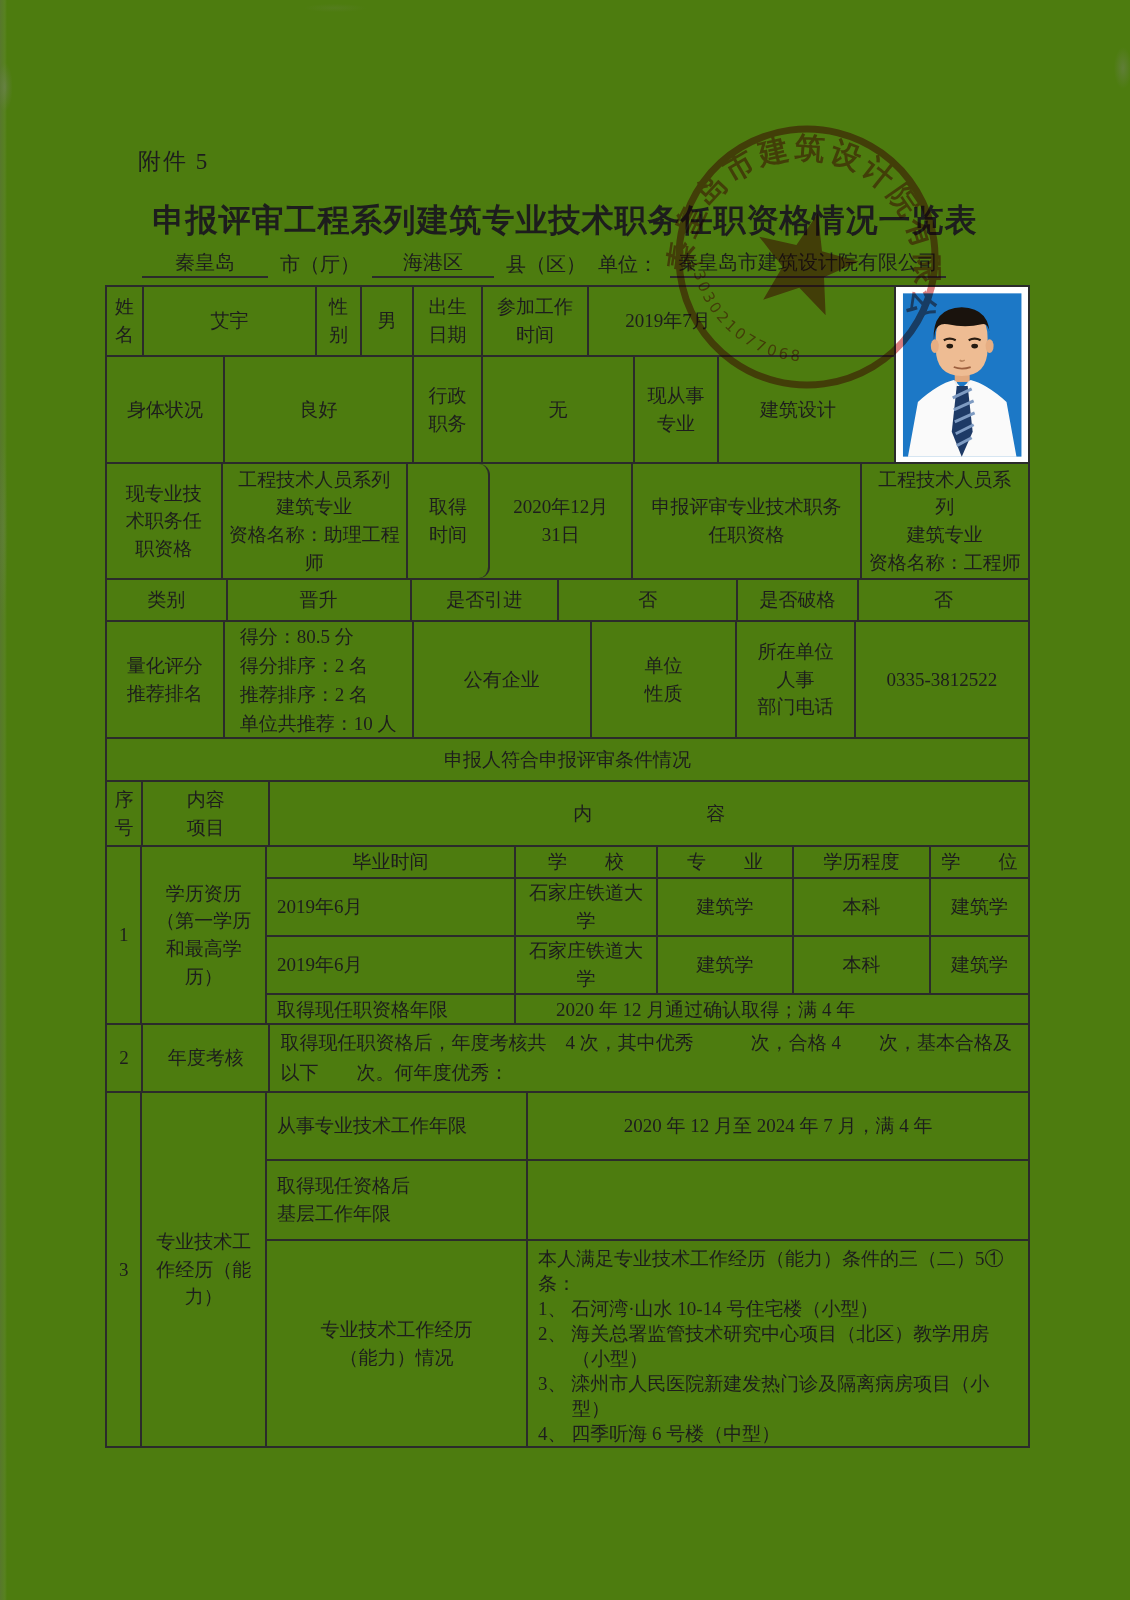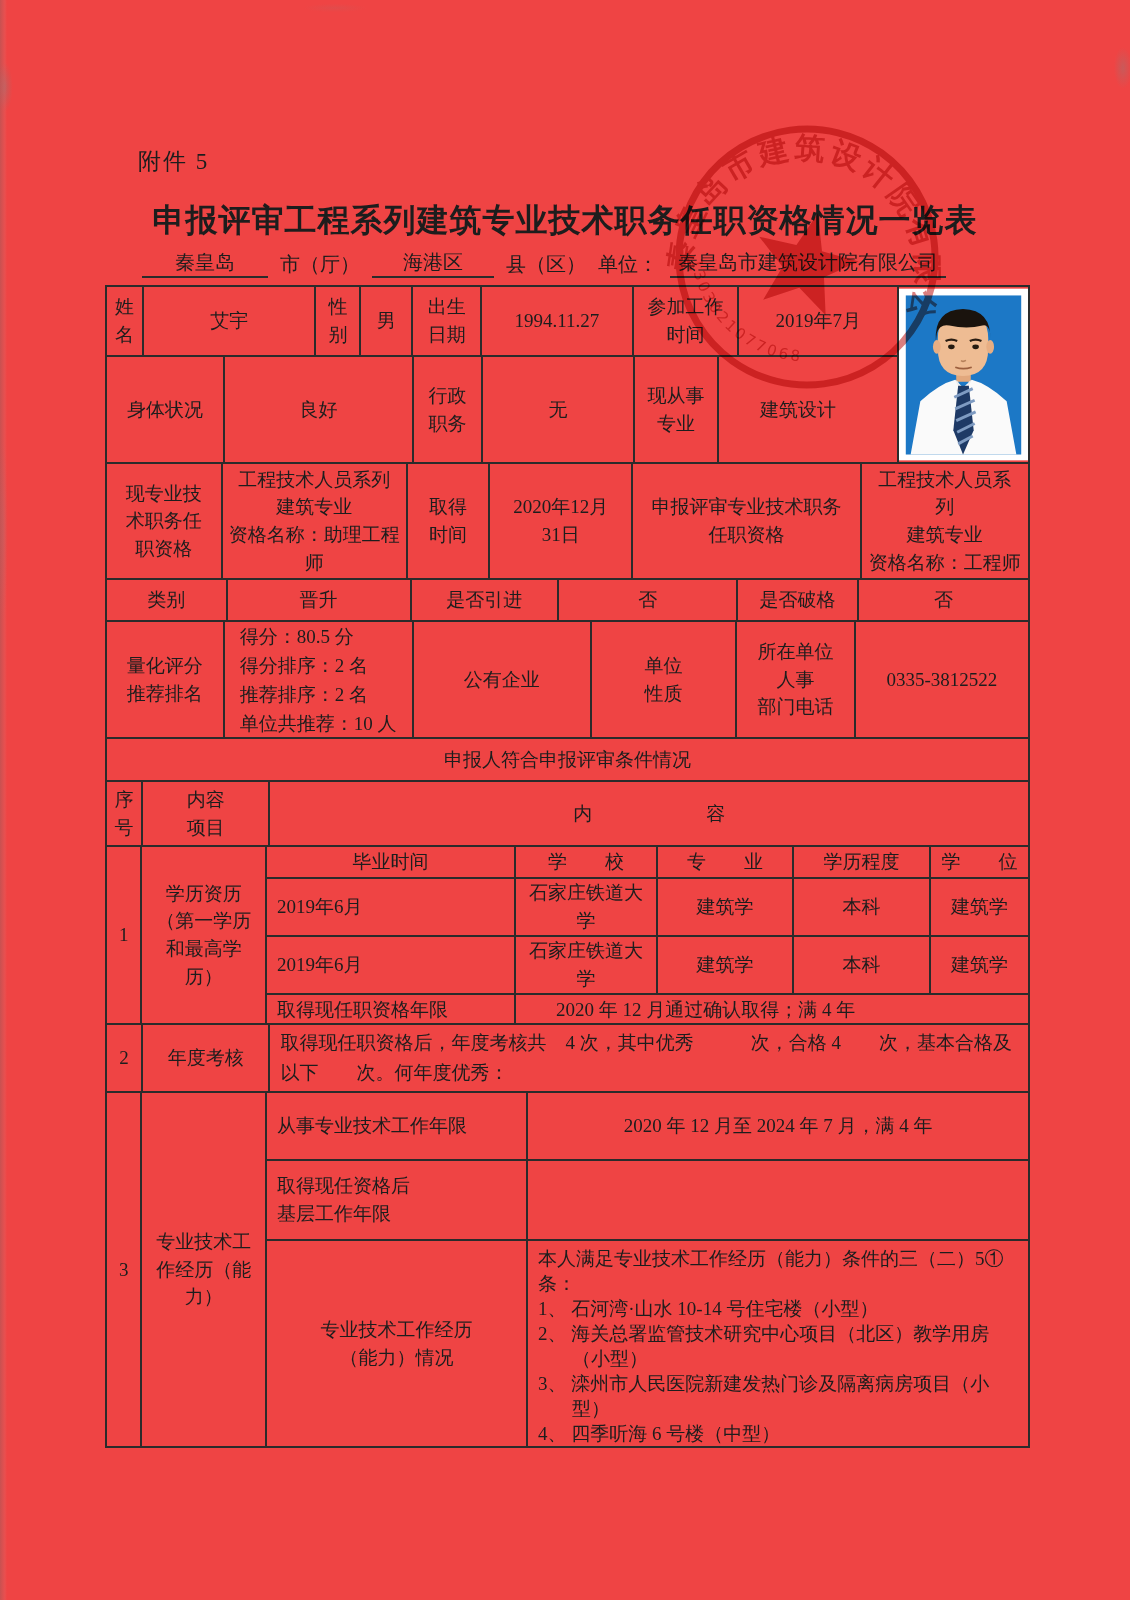--- a/index.html
+++ b/index.html
@@ -1,17 +1,17 @@
 <!DOCTYPE html>
 <html><head>
 <meta charset="utf-8">
 <style>
   html,body{margin:0;padding:0;background:#ffffff;}
   .page{
-    position:relative;width:1130px;height:1600px;background:#ef4444;
+    position:relative;width:1130px;height:1600px;background:#4d7c0f;
     overflow:hidden;color:#1d1d1d;
     font-family:"Liberation Serif","DejaVu Serif",serif;
   }
   
   .edge-left{position:absolute;left:0;top:0;width:7px;height:1600px;
     background:linear-gradient(to right,rgba(110,110,110,.30),rgba(180,180,180,.10) 70%,transparent);}
   .smudge{position:absolute;background:radial-gradient(closest-side,rgba(130,130,130,.35),transparent 70%);border-radius:50%;}
   .sm1{left:-6px;top:52px;width:22px;height:70px;}
   .sm2{left:1110px;top:38px;width:26px;height:60px;}
   .sm3{left:-4px;top:400px;width:14px;height:260px;opacity:.5;}
@@ -85,21 +85,20 @@
       <div class="stack" style="width:792px;border-right:2px solid #2b2b2b;">
         <div class="r" style="height:70px;">
           <div class="td" style="width:37px;">姓
 名</div>
           <div class="td" style="width:173px;">艾宇</div>
           <div class="td" style="width:45px;">性
 别</div>
           <div class="td" style="width:52px;">男</div>
           <div class="td" style="width:69px;">出生
 日期</div>
-          <div class="td" style="width:152px;">1994.11.27</div>
           <div class="td" style="width:106px;">参加工作
 时间</div>
           <div class="td" style="width:158px;border-right:none;">2019年7月</div>
         </div>
         <div class="r" style="height:105px;">
           <div class="td" style="width:118px;">身体状况</div>
           <div class="td" style="width:189px;">良好</div>
           <div class="td" style="width:69px;">行政
 职务</div>
           <div class="td" style="width:152px;">无</div>
@@ -138,21 +137,21 @@
       </div>
     </div>
 
     <div class="tr" style="height:116px;">
       <div class="td" style="width:118px;">现专业技
 术职务任
 职资格</div>
       <div class="td" style="width:189px;text-align:center;">工程技术人员系列
 建筑专业
 资格名称：助理工程师</div>
-      <div class="td" style="width:84px;">取得
+      <div class="td" style="width:84px;border-radius:11px;">取得
 时间</div>
       <div class="td" style="width:146px;">2020年12月
 31日</div>
       <div class="td" style="width:233px;">申报评审专业技术职务
 任职资格</div>
       <div class="td" style="width:170px;">工程技术人员系
 列
 建筑专业
 资格名称：工程师</div>
     </div>

